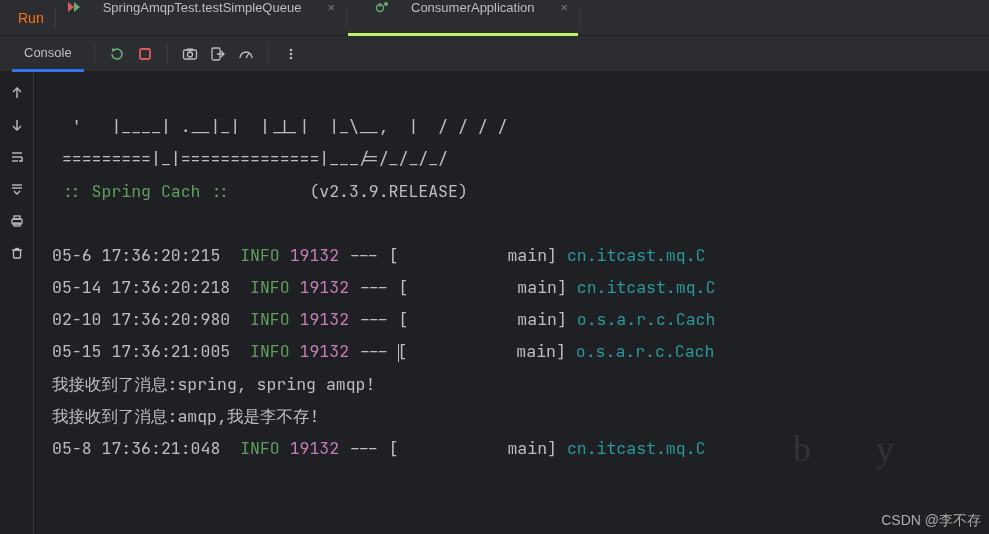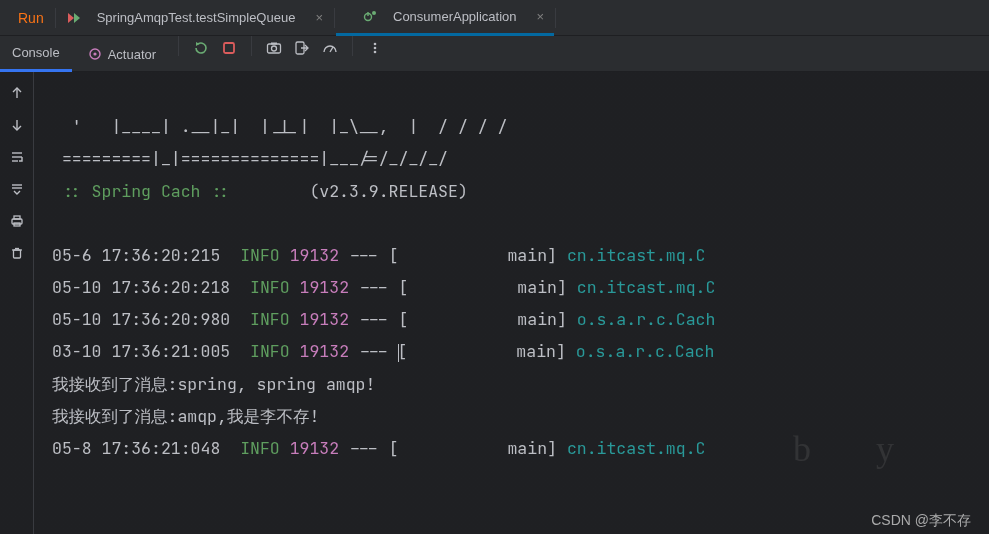--- a/index.html
+++ b/index.html
@@ -16,34 +16,34 @@
   .tabs {
     display: flex; align-items: center;
     height: 36px;
     border-bottom: 1px solid #1e1f22;
     padding-left: 8px;
   }
   .run-label {
     color: #f97316; font-size: 14px; padding: 0 10px;
   }
   .tab {
-    display: flex; align-items: center; gap: 16px;
+    display: flex; align-items: flex-start; gap: 22px;
     padding: 0 10px; height: 36px;
     cursor: pointer;
   }
-  .tab.active { border-bottom: 3px solid #0369a1; padding-left: 27px; }
+  .tab.active { border-bottom: 3px solid #bef264; padding-left: 27px; }
   .tab .close { color: #808080; font-size: 13px; margin-left: 4px; }
   .tab-divider { width: 1px; height: 20px; background: #393b40; margin: 0 1px; }
   .icon-sm { width: 14px; height: 14px; display: inline-flex; align-items: center; justify-content: center; }
   
   .toolbar {
-    display: flex; 
+    display: flex; align-items: center;
     height: 36px;
     border-bottom: 1px solid #1e1f22;
-    padding-left: 0; gap: 4px;
+    padding-left: 12px; gap: 4px;
   }
   .tool-tab {
     padding: 0 12px; height: 36px; display: flex; align-items: center; gap: 6px;
     cursor: pointer;
   }
   .tool-tab.selected { border-bottom: 3px solid #3574f0; }
   .tool-sep { width: 1px; height: 20px; background: #393b40; margin: 0 6px; }
   .tool-btn {
     width: 24px; height: 24px; display: flex; align-items: center; justify-content: center;
     cursor: pointer; border-radius: 4px;
@@ -67,21 +67,21 @@
     color: #bcbec4;
     overflow: hidden;
     position: relative;
   }
   .c-gray  { color: #bcbec4; }
   .c-green { color: #5f9e5f; }
   .c-info  { color: #5f9e5f; text-align: right; }
   .c-pid   { color: #c77dbb; }
   .c-teal  { color: #299999; }
   .watermark {
-    position: absolute; right: 18px; bottom: 4px;
+    position: absolute; right: 8px; bottom: 4px;
     color: #cccccc; font-size: 14px; font-family: sans-serif;
     opacity: 0.8;
   }
   .bigwm {
     position: absolute; right: 30px; bottom: 50px;
     color: #6b6b6b; font-size: 36px; letter-spacing: 28px; font-family: serif; opacity: 0.25;
     pointer-events: none;
   }
   .caret { border-left: 1px solid #bcbec4; display:inline-block; height: 18px; vertical-align: middle; margin: 0 -1px; }
 </style>
@@ -115,29 +115,20 @@
     <span>ConsumerApplication</span>
     <span class="close">×</span>
   </div>
   <span class="tab-divider"></span>
 </div>
 
 <div class="toolbar">
   <div class="tool-tab selected">
     <span>Console</span>
   </div>
-  <div class="tool-tab">
-    <span class="icon-sm">
-      <svg width="14" height="14" viewBox="0 0 14 14">
-          <circle cx="7" cy="7" r="5" fill="none" stroke="#c77dbb" stroke-width="1.4"></circle>
-          <circle cx="7" cy="7" r="1.6" fill="#c77dbb"></circle>
-        </svg>
-    </span>
-    <span>Actuator</span>
-  </div>
   <span class="tool-sep"></span>
   <div class="tool-btn">
     <svg width="16" height="16" viewBox="0 0 16 16">
         <path d="M3 8 a5 5 0 1 0 2 -4" fill="none" stroke="#6aab73" stroke-width="1.6"></path>
         <polygon points="3,2 3,6 6.5,4" fill="#6aab73"></polygon>
       </svg>
   </div>
   <div class="tool-btn">
     <svg width="14" height="14" viewBox="0 0 14 14">
         <rect x="2" y="2" width="10" height="10" rx="1.5" fill="none" stroke="#db5c5c" stroke-width="1.8"></rect>
@@ -217,23 +208,23 @@
         </svg>
       </div>
   </div>
 
   <div class="console">
 <span class="c-gray">  '   |____| .__|_|  |_|_|  |_\__,  |  / / / /</span>
 <span class="c-gray"> =========|_|==============|___/=/_/_/_/</span>
 <span class="c-green"> :: Spring Cach ::</span><span>        </span><span class="c-gray">(v2.3.9.RELEASE)</span>
 
 <span class="c-gray">05-6 17:36:20:215</span>  <span class="c-info">INFO</span> <span class="c-pid">19132</span> <span class="c-gray">--- [           </span><span class="c-gray">main</span><span class="c-gray">] </span><span class="c-teal">cn.itcast.mq.C</span>
-<span class="c-gray">05-10 17:36:20:218</span>  <span class="c-info">INFO</span> <span class="c-pid">19132</span> <span class="c-gray">--- [           </span><span class="c-gray">main</span><span class="c-gray">] </span><span class="c-teal">cn.itcast.mq.C</span>
-<span class="c-gray">05-10 17:36:20:980</span>  <span class="c-info">INFO</span> <span class="c-pid">19132</span> <span class="c-gray">--- [           </span><span class="c-gray">main</span><span class="c-gray">] </span><span class="c-teal">o.s.a.r.c.Cach</span>
-<span class="c-gray">03-10 17:36:21:005</span>  <span class="c-info">INFO</span> <span class="c-pid">19132</span> <span class="c-gray">--- </span><span class="caret"></span><span class="c-gray">[           </span><span class="c-gray">main</span><span class="c-gray">] </span><span class="c-teal">o.s.a.r.c.Cach</span>
+<span class="c-gray">05-14 17:36:20:218</span>  <span class="c-info">INFO</span> <span class="c-pid">19132</span> <span class="c-gray">--- [           </span><span class="c-gray">main</span><span class="c-gray">] </span><span class="c-teal">cn.itcast.mq.C</span>
+<span class="c-gray">02-10 17:36:20:980</span>  <span class="c-info">INFO</span> <span class="c-pid">19132</span> <span class="c-gray">--- [           </span><span class="c-gray">main</span><span class="c-gray">] </span><span class="c-teal">o.s.a.r.c.Cach</span>
+<span class="c-gray">05-15 17:36:21:005</span>  <span class="c-info">INFO</span> <span class="c-pid">19132</span> <span class="c-gray">--- </span><span class="caret"></span><span class="c-gray">[           </span><span class="c-gray">main</span><span class="c-gray">] </span><span class="c-teal">o.s.a.r.c.Cach</span>
 <span class="c-gray">我接收到了消息:spring, spring amqp!</span>
 <span class="c-gray">我接收到了消息:amqp,我是李不存!</span>
 <span class="c-gray">05-8 17:36:21:048</span>  <span class="c-info">INFO</span> <span class="c-pid">19132</span> <span class="c-gray">--- [           </span><span class="c-gray">main</span><span class="c-gray">] </span><span class="c-teal">cn.itcast.mq.C</span>
     <div class="bigwm">b y </div>
   </div>
 </div>
 
 <div class="watermark">CSDN @李不存</div>
 
 </body></html>

